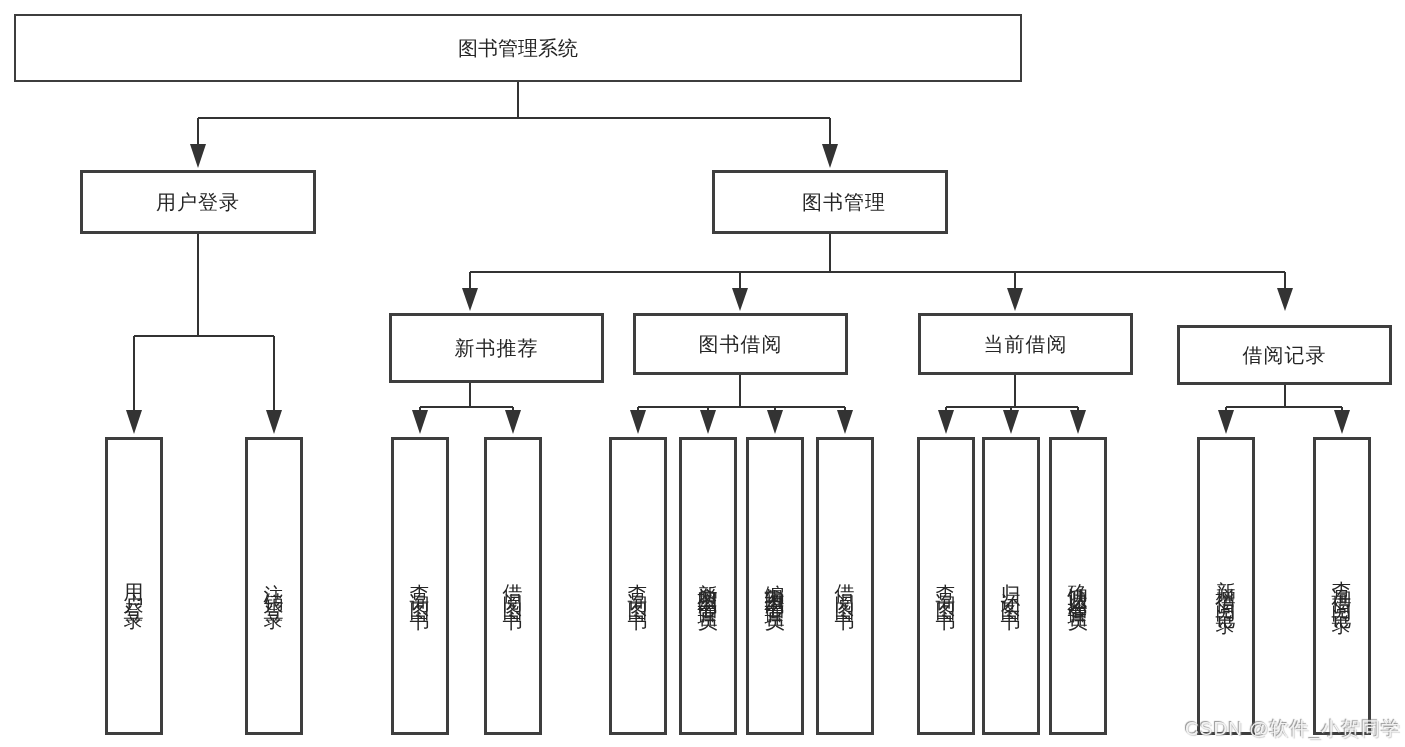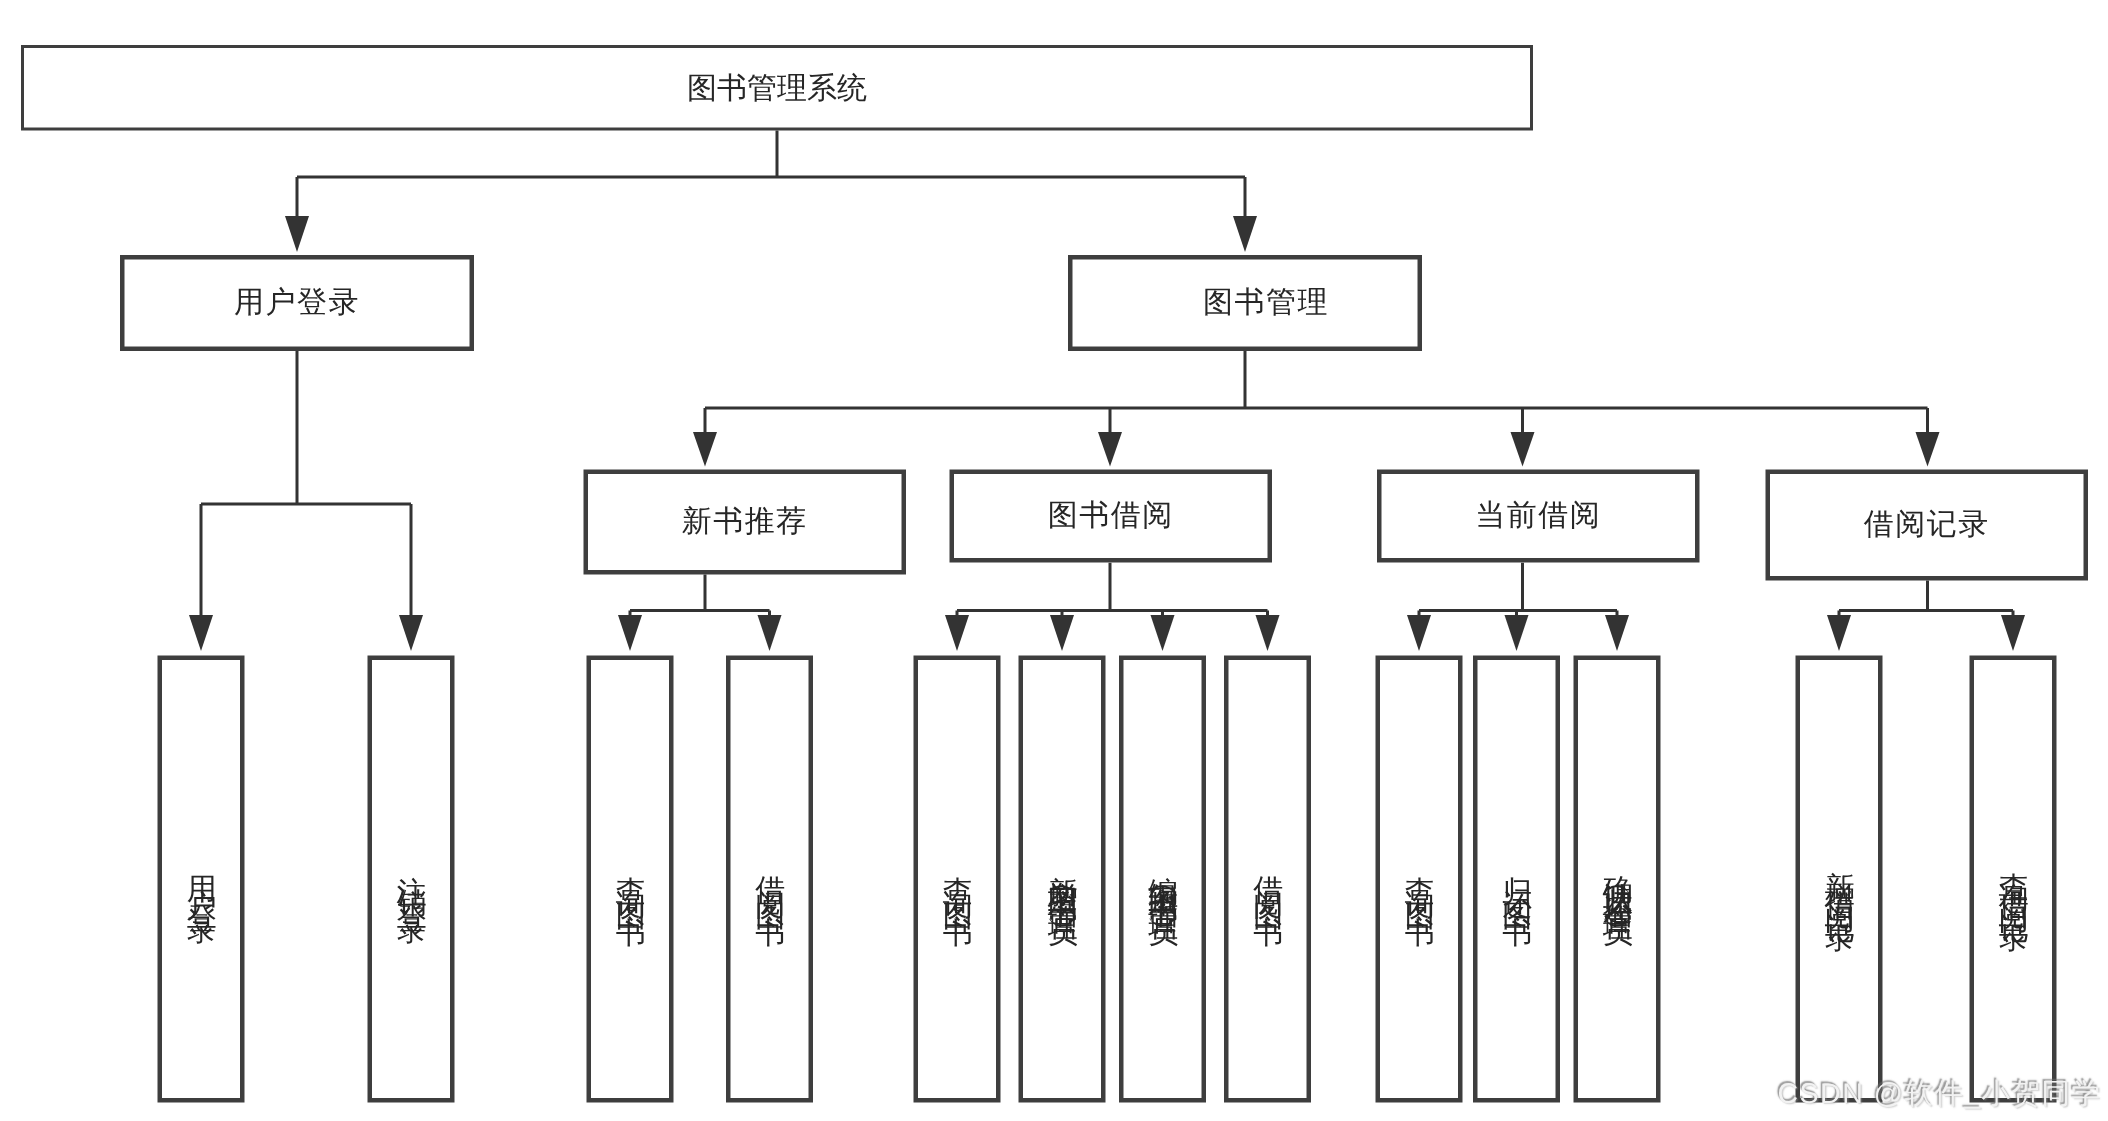--- a/index.html
+++ b/index.html
@@ -98,41 +98,41 @@
       <polygon points="767,410 783,410 775,434"></polygon>
       <polygon points="837,410 853,410 845,434"></polygon>
       <polygon points="938,410 954,410 946,434"></polygon>
       <polygon points="1003,410 1019,410 1011,434"></polygon>
       <polygon points="1070,410 1086,410 1078,434"></polygon>
       <polygon points="1218,410 1234,410 1226,434"></polygon>
       <polygon points="1334,410 1350,410 1342,434"></polygon>
     </g>
   </svg>
 
-  <div class="node titlebox" style="left:14px; top:30px; width:1008px; height:57px;">
+  <div class="node titlebox" style="left:14px; top:14px; width:1008px; height:68px;">
     <span>图书管理系统</span>
   </div>
 
   <div class="node hbox" style="left:80px; top:170px; width:236px; height:64px;">
     <span>用户登录</span>
   </div>
   <div class="node hbox" style="left:712px; top:170px; width:236px; height:64px;padding-left:28px;">
     <span>图书管理</span>
   </div>
 
   <div class="node hbox" style="left:363px; top:313px; width:215px; height:70px;margin-left:26px;">
     <span>新书推荐</span>
   </div>
   <div class="node hbox" style="left:633px; top:313px; width:215px; height:62px;">
     <span>图书借阅</span>
   </div>
   <div class="node hbox" style="left:907px; top:313px; width:215px; height:62px;margin-left:11px;">
     <span>当前借阅</span>
   </div>
-  <div class="node hbox" style="left:1177px; top:313px; width:215px; height:74px;">
+  <div class="node hbox" style="left:1177px; top:325px; width:215px; height:60px;">
     <span>借阅记录</span>
   </div>
 
   <div class="node leaf" style="left:105px; top:437px; width:58px; height:298px;">
     <span class="vtext">用户登录</span>
   </div>
   <div class="node leaf" style="left:245px; top:437px; width:58px; height:298px;">
     <span class="vtext">注销登录</span>
   </div>
 

